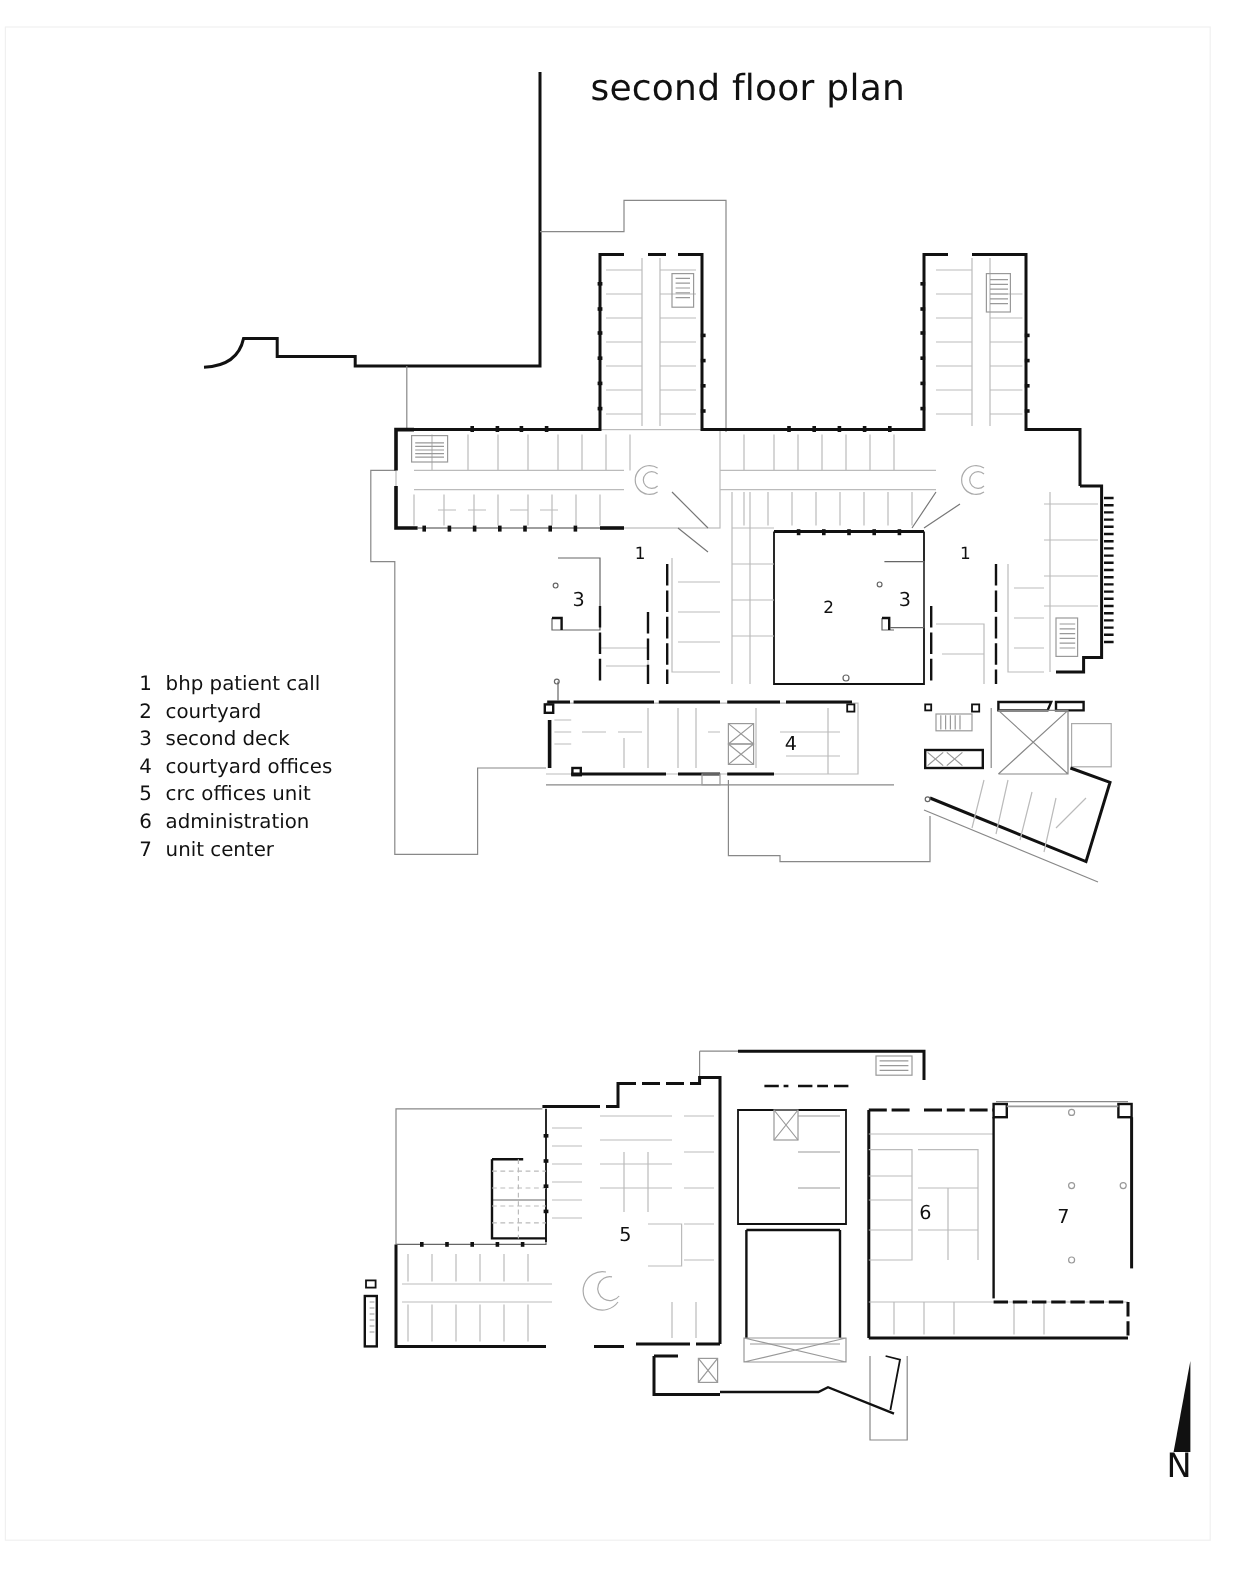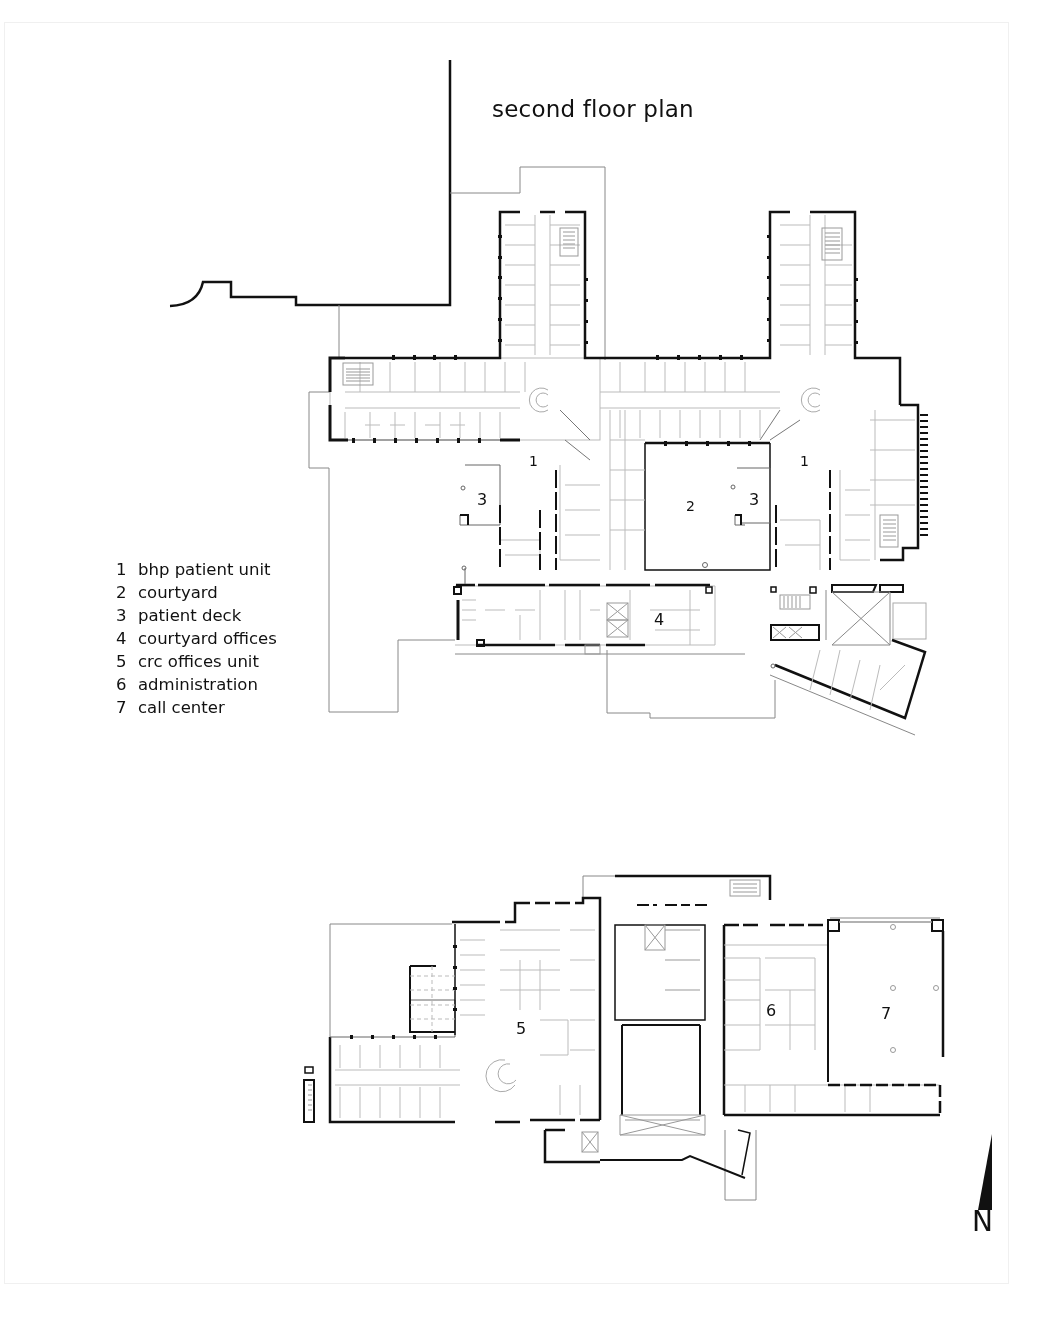--- a/index.html
+++ b/index.html
@@ -1,62 +1,62 @@
 <!DOCTYPE html>
 <html><head>
 <meta charset="utf-8">
 <style>
   html, body { margin: 0; padding: 0; background: #ffffff; }
   body { width: 1050px; height: 1318px; position: relative; overflow: hidden; font-family: "DejaVu Sans", sans-serif; }
   #sheet { position: absolute; left: 0; top: 0; width: 1050px; height: 1318px; }
   .page-border { position: absolute; left: 4px; top: 22px; width: 1005px; height: 1262px; border: 1px solid #f0f0f0; box-sizing: border-box; }
-  .title { position: absolute; left: 492px; top: 56px; font-size: 23px; color: #111; letter-spacing: 0.2px; margin-top: 40px; }
+  .title { position: absolute; left: 492px; top: 56px; font-size: 30px; color: #111; letter-spacing: 0.2px; }
   .legend { position: absolute; left: 116px; top: 558px; font-size: 16.5px; color: #111; line-height: 23px; }
   .legend-row { display: flex; }
   .legend-num { width: 22px; }
   .north { position: absolute; left: 968px; top: 1130px; width: 34px; height: 110px; }
   .north-n { position: absolute; left: 972px; top: 1205px; font-size: 28px; color: #111; }
   svg text.room { font-family: "DejaVu Sans", sans-serif; font-size: 14px; fill: #111; }
 </style>
 </head>
 <body>
 
 <div id="sheet">
   <div class="page-border"></div>
 
   <div class="title">second floor plan</div>
 
   <div class="legend">
     <div class="legend-row">
         <span class="legend-num">1</span>
-        <span>bhp patient unit</span>
+        <span>bhp patient call</span>
       </div>
     <div class="legend-row">
         <span class="legend-num">2</span>
         <span>courtyard</span>
       </div>
     <div class="legend-row">
         <span class="legend-num">3</span>
-        <span>patient deck</span>
+        <span>second deck</span>
       </div>
     <div class="legend-row">
         <span class="legend-num">4</span>
         <span>courtyard offices</span>
       </div>
     <div class="legend-row">
         <span class="legend-num">5</span>
         <span>crc offices unit</span>
       </div>
     <div class="legend-row">
         <span class="legend-num">6</span>
         <span>administration</span>
       </div>
     <div class="legend-row">
         <span class="legend-num">7</span>
-        <span>call center</span>
+        <span>unit center</span>
       </div>
   </div>
 
   <svg width="1050" height="1318" style="position:absolute;left:0;top:0">
 
     <g fill="none" stroke="#111" stroke-width="2.5">
       <path d="M450 60 L450 305 L296 305 L296 297 L231 297 L231 282 L203 282 Q198 305 170 306"></path>
     </g>
     <g fill="none" stroke="#888" stroke-width="1">
       <path d="M450 193 L520 193 L520 167 L605 167 L605 360"></path>

